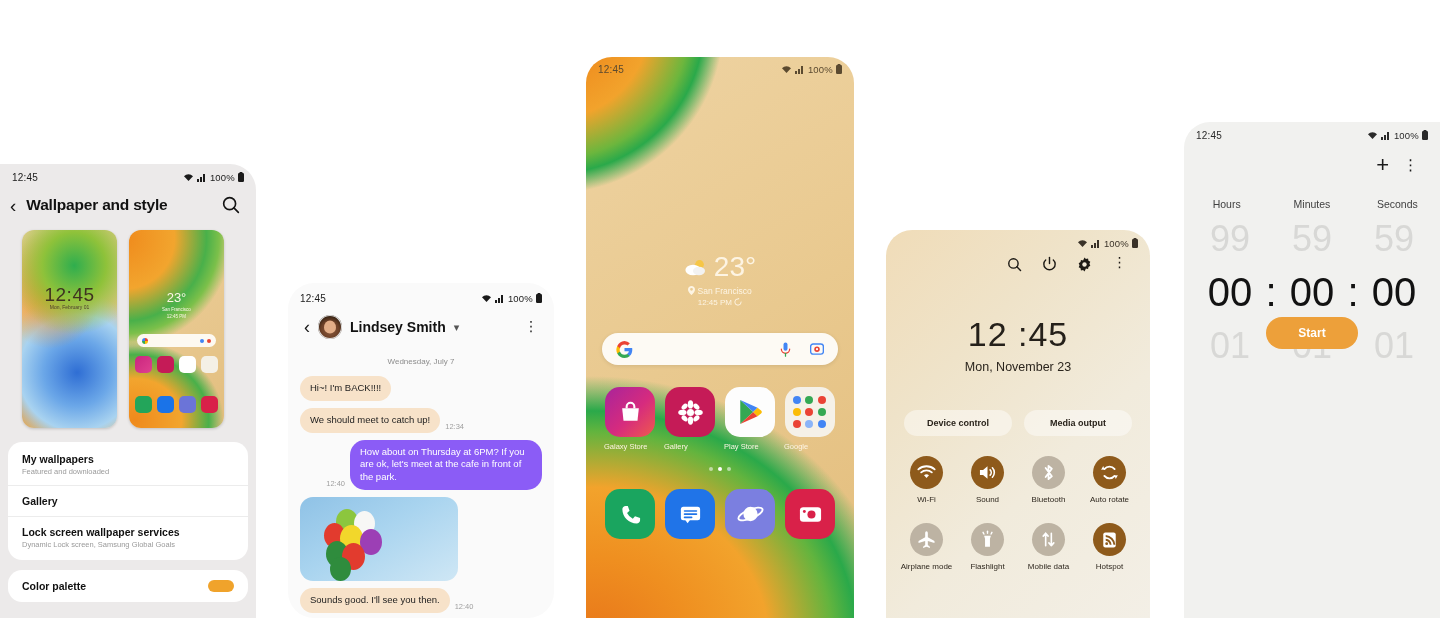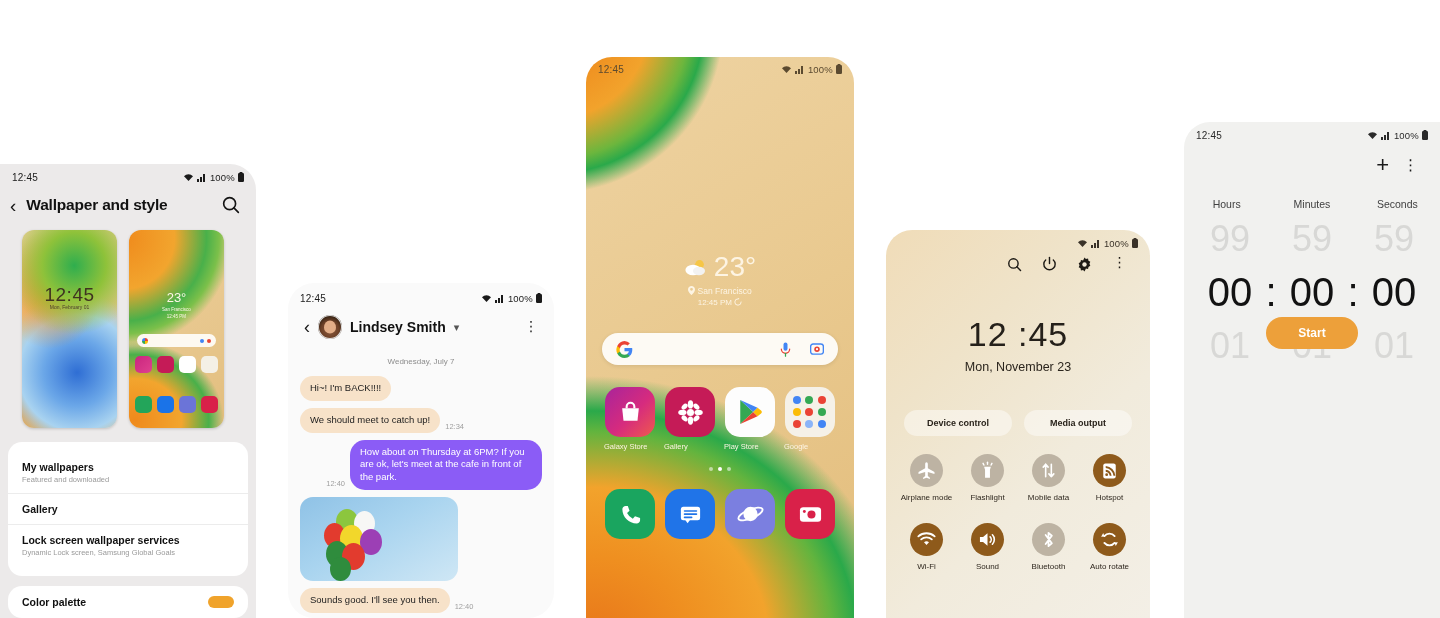--- a/index.html
+++ b/index.html
@@ -48,21 +48,21 @@
         font-size:4.5px; color:#fdf6e7;}
   .thumb .t-time { position:absolute; left:0; right:0; top:84px; text-align:center;
         font-size:4.5px; color:#fdf6e7;}
   .thumb .t-searchbar { position:absolute; left:8px; right:8px; top:104px; height:13px;
         background:#fdf9f1; border-radius:8px; display:flex; align-items:center;
         padding:0 5px; justify-content:space-between;}
   .mini-dot { width:6px; height:6px; border-radius:50%; }
   .thumb .t-row { position:absolute; left:6px; right:6px; display:flex; justify-content:space-between;}
   .t-row.r1 { top:126px; } .t-row.r2 { top:166px; }
   .t-icon { width:17px; height:17px; border-radius:5px; }
-  .p1-list { margin:14px 8px 0 8px; background:#fff; border-radius:14px; padding:10px 0;}
+  .p1-list { margin:14px 8px 0 8px; background:#fff; border-radius:14px; padding:2px 0;}
   .p1-row { padding:9px 14px; }
   .p1-row + .p1-row { border-top:1px solid #ececec; }
   .p1-row .t { font-size:10.5px; font-weight:700; color:#111; }
   .p1-row .s { font-size:7.5px; color:#9a9a9a; margin-top:2px;}
   .p1-card2 { margin:10px 8px 0 8px; background:#fff; border-radius:14px; padding:10px 14px;
         display:flex; align-items:center; justify-content:space-between;}
   .p1-card2 .t { font-size:10.5px; font-weight:700; color:#111; }
   .pal-chip { width:26px; height:12px; border-radius:7px; background:#f0a32b;}
 
   
@@ -510,20 +510,59 @@
     </div>
 
     <div class="p4-clock">12 :45</div>
     <div class="p4-date">Mon, November 23</div>
 
     <div class="p4-pills">
       <div class="pill">Device control</div>
       <div class="pill">Media output</div>
     </div>
 
+    <div class="p4-grid">
+      <div class="qs">
+        <div class="c on">
+            <svg width="19" height="15" viewBox="0 0 20 15">
+              <path d="M10 13.4l-2.6-2.9a3.9 3.9 0 015.2 0z" fill="#fff"></path>
+              <path d="M4.4 7.4a8.3 8.3 0 0111.2 0" fill="none" stroke="#fff" stroke-width="1.9" stroke-linecap="round"></path>
+              <path d="M1.4 4.2a13 13 0 0117.2 0" fill="none" stroke="#fff" stroke-width="1.9" stroke-linecap="round"></path>
+            </svg>
+          </div>
+        <div class="l">Wi-Fi</div>
+      </div>
+      <div class="qs">
+        <div class="c on">
+            <svg width="19" height="17" viewBox="0 0 20 18">
+              <path d="M2 6.4h3.3L10 2.3v13.4L5.3 11.6H2z" fill="#fff"></path>
+              <path d="M12.8 6.2a4 4 0 010 5.6M15.2 4a7.2 7.2 0 010 10" fill="none" stroke="#fff" stroke-width="1.7" stroke-linecap="round"></path>
+            </svg>
+          </div>
+        <div class="l">Sound</div>
+      </div>
+      <div class="qs">
+        <div class="c off">
+            <svg width="15" height="19" viewBox="0 0 14 20">
+              <path d="M4 5.2L10.5 14 7 17V3l3.5 3L4 14.8" fill="none" stroke="#fff" stroke-width="1.9" stroke-linejoin="round" stroke-linecap="round"></path>
+            </svg>
+          </div>
+        <div class="l">Bluetooth</div>
+      </div>
+      <div class="qs">
+        <div class="c on">
+            <svg width="19" height="19" viewBox="0 0 20 20">
+              <path d="M4.6 6.4a7 7 0 0110.8 0M15.4 13.6a7 7 0 01-10.8 0" fill="none" stroke="#fff" stroke-width="2" stroke-linecap="round"></path>
+              <path d="M3.4 3.2l1.4 3.6L1.2 7zM16.6 16.8l-1.4-3.6 3.6-.2z" fill="#fff"></path>
+            </svg>
+          </div>
+        <div class="l">Auto rotate</div>
+      </div>
+    </div>
+
     <div class="p4-grid" style="margin-top:18px">
       <div class="qs">
         <div class="c off">
             <svg width="19" height="19" viewBox="0 0 20 20">
               <path d="M10 1.4c.9 0 1.4.9 1.4 2v4.3l7 4v2l-7-2v4.2l2.2 1.6v1.5L10 17.6l-3.6 1.4v-1.5l2.2-1.6V11.7l-7 2v-2l7-4V3.4c0-1.1.5-2 1.4-2z" fill="#fff"></path>
             </svg>
           </div>
         <div class="l">Airplane mode</div>
       </div>
       <div class="qs">
@@ -554,59 +593,20 @@
               <g fill="#8e5a1b">
                 <circle cx="6" cy="13.4" r="1.5"></circle>
                 <path d="M5 10.3a5.2 5.2 0 014.2 4.2h2A7.2 7.2 0 005 8.3z"></path>
                 <path d="M5 6.2a9.2 9.2 0 018.2 8.3h2A11.2 11.2 0 005 4.2z"></path>
               </g>
             </svg>
           </div>
         <div class="l">Hotspot</div>
       </div>
     </div>
-
-    <div class="p4-grid">
-      <div class="qs">
-        <div class="c on">
-            <svg width="19" height="15" viewBox="0 0 20 15">
-              <path d="M10 13.4l-2.6-2.9a3.9 3.9 0 015.2 0z" fill="#fff"></path>
-              <path d="M4.4 7.4a8.3 8.3 0 0111.2 0" fill="none" stroke="#fff" stroke-width="1.9" stroke-linecap="round"></path>
-              <path d="M1.4 4.2a13 13 0 0117.2 0" fill="none" stroke="#fff" stroke-width="1.9" stroke-linecap="round"></path>
-            </svg>
-          </div>
-        <div class="l">Wi-Fi</div>
-      </div>
-      <div class="qs">
-        <div class="c on">
-            <svg width="19" height="17" viewBox="0 0 20 18">
-              <path d="M2 6.4h3.3L10 2.3v13.4L5.3 11.6H2z" fill="#fff"></path>
-              <path d="M12.8 6.2a4 4 0 010 5.6M15.2 4a7.2 7.2 0 010 10" fill="none" stroke="#fff" stroke-width="1.7" stroke-linecap="round"></path>
-            </svg>
-          </div>
-        <div class="l">Sound</div>
-      </div>
-      <div class="qs">
-        <div class="c off">
-            <svg width="15" height="19" viewBox="0 0 14 20">
-              <path d="M4 5.2L10.5 14 7 17V3l3.5 3L4 14.8" fill="none" stroke="#fff" stroke-width="1.9" stroke-linejoin="round" stroke-linecap="round"></path>
-            </svg>
-          </div>
-        <div class="l">Bluetooth</div>
-      </div>
-      <div class="qs">
-        <div class="c on">
-            <svg width="19" height="19" viewBox="0 0 20 20">
-              <path d="M4.6 6.4a7 7 0 0110.8 0M15.4 13.6a7 7 0 01-10.8 0" fill="none" stroke="#fff" stroke-width="2" stroke-linecap="round"></path>
-              <path d="M3.4 3.2l1.4 3.6L1.2 7zM16.6 16.8l-1.4-3.6 3.6-.2z" fill="#fff"></path>
-            </svg>
-          </div>
-        <div class="l">Auto rotate</div>
-      </div>
-    </div>
   </div>
 
   <div class="phone" id="p5">
     <div class="statusbar">
       <span>12:45</span>
       <span class="sb-right">
         <svg class="sb-ico" width="11" height="9" viewBox="0 0 11 9">
             <path d="M5.5 8L1 3.2A6.4 6.4 0 0110 3.2z" fill="#2a2a2a"></path>
           </svg>
         <svg class="sb-ico" width="10" height="9" viewBox="0 0 10 9">

